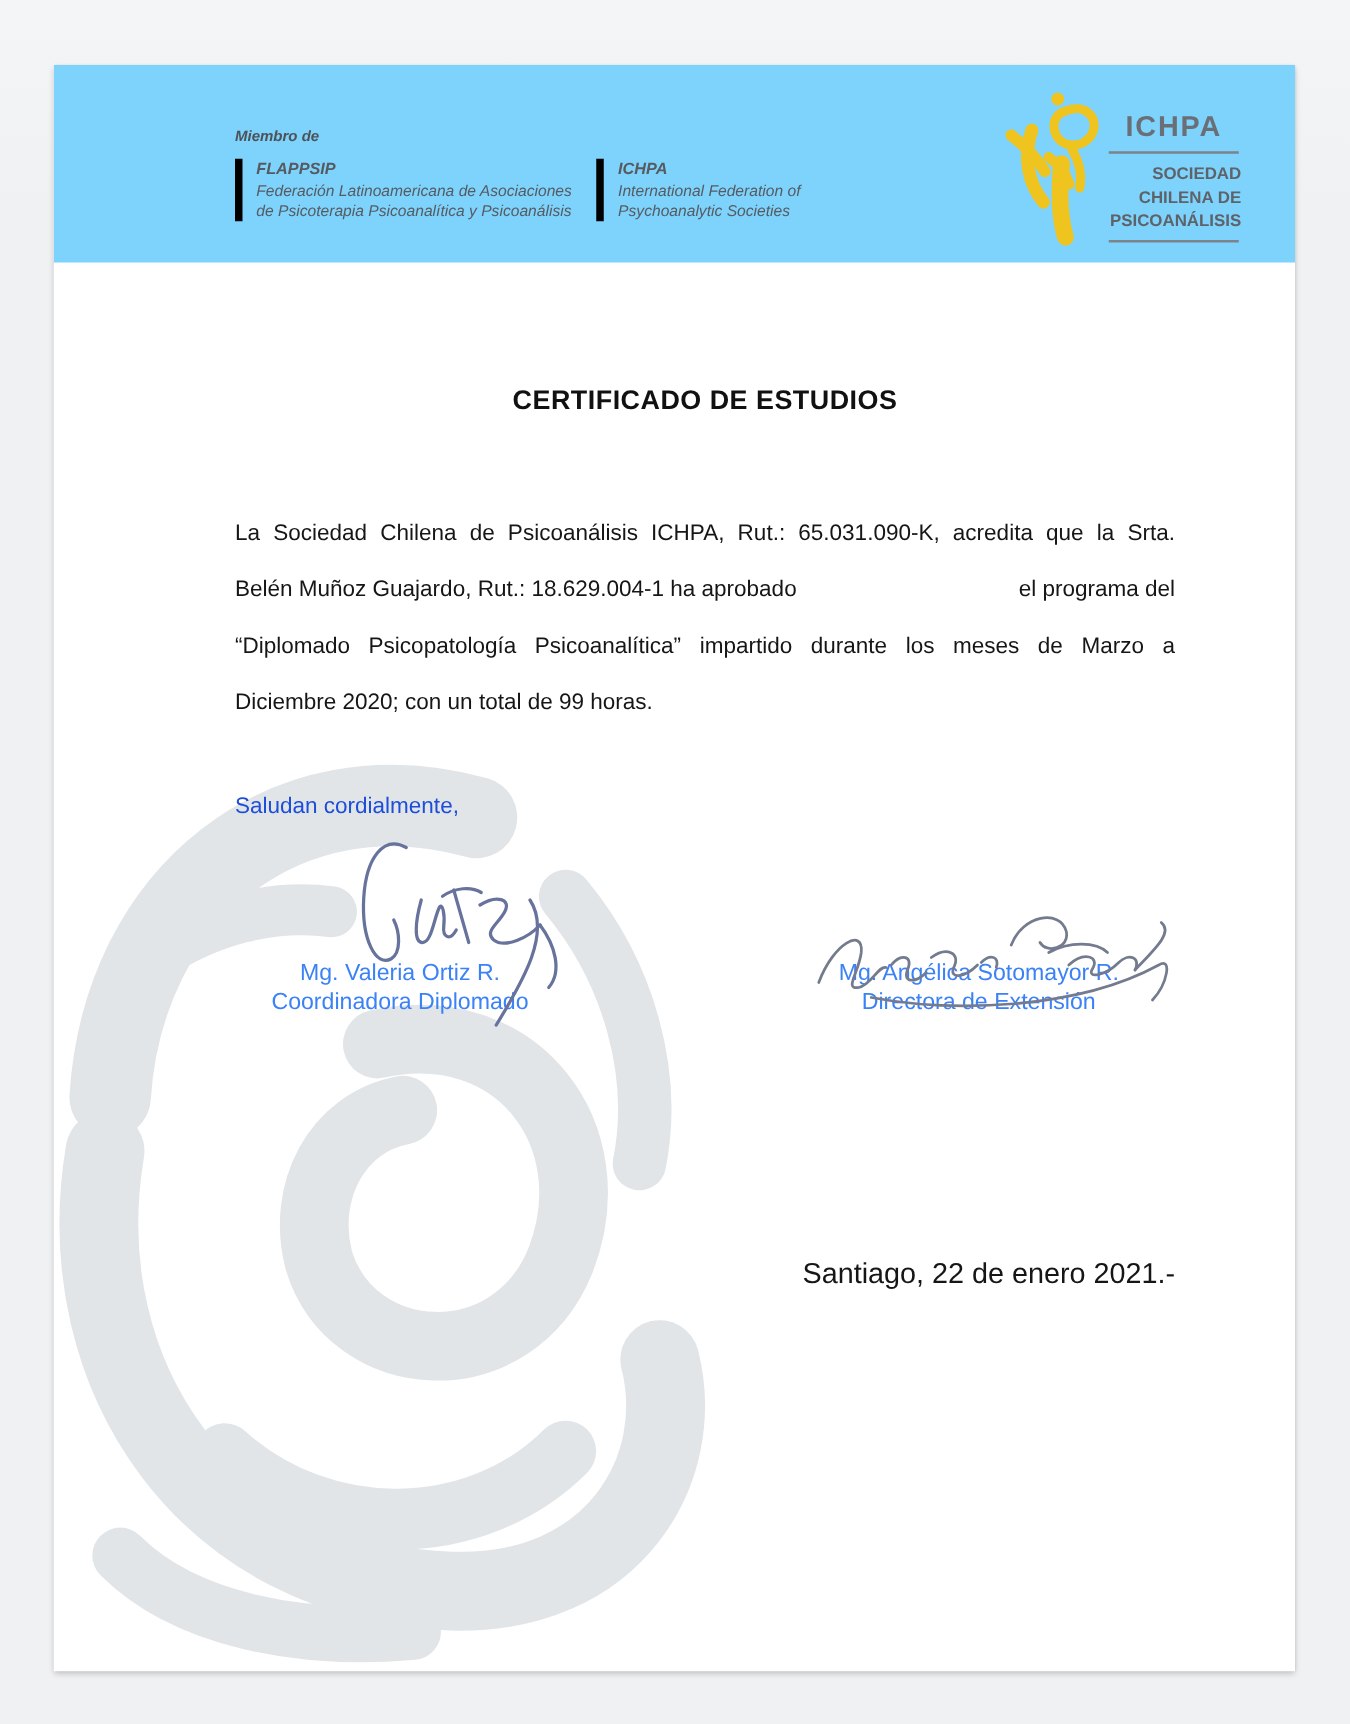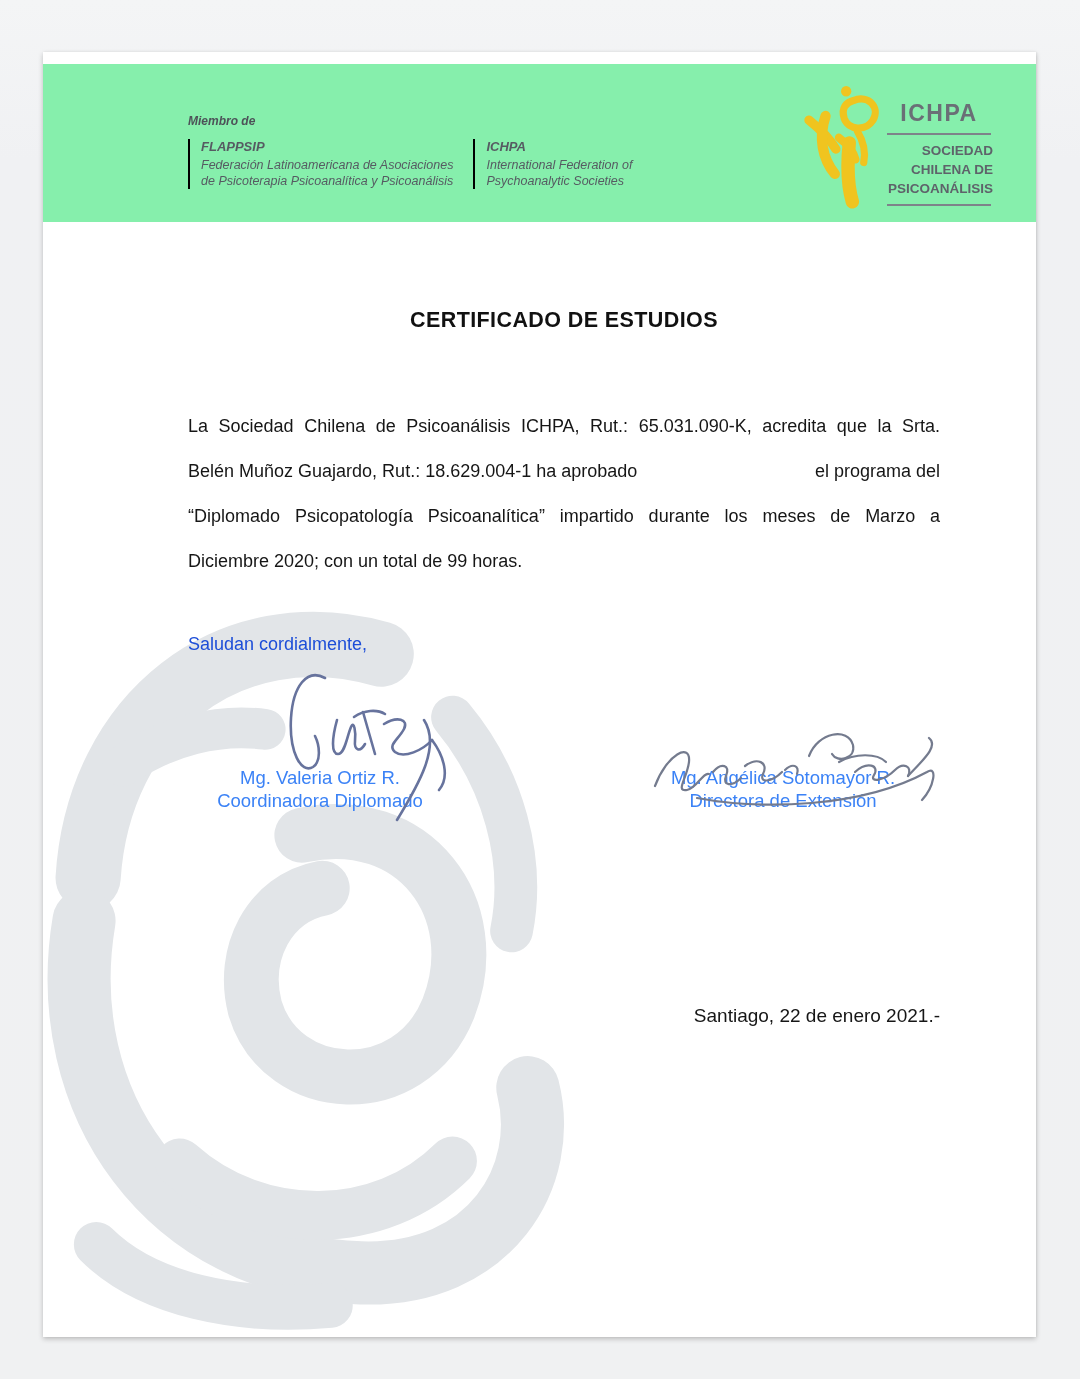--- a/index.html
+++ b/index.html
@@ -18,39 +18,39 @@
     left: 43px; top: 52px;
     width: 993px; height: 1285px;
     background: #ffffff;
     box-shadow: 0 2px 5px rgba(0,0,0,0.22), 1px 0 2px rgba(0,0,0,0.06);
     overflow: hidden;
   }
 
   
   .header-band {
     position: absolute;
-    left: 0; top: 12px;
+    left: 0; top: 0;
     width: 100%; height: 158px;
-    background: #86efac;
+    background: #7dd3fc;
     z-index: 2;
   }
   .membership {
     position: absolute;
     left: 145px; top: 50px;
     color: #565b62;
   }
   .membership-label {
     font-size: 12px;
     font-style: italic;
     font-weight: 700;
     color: #4d5258;
   }
   .org-row { display: flex; margin-top: 11px; }
   .org-col {
-    border-left: 2px solid #000000;
+    border-left: 6px solid #000000;
     padding-left: 11px;
     margin-right: 20px;
     font-size: 12.5px;
     font-style: italic;
     line-height: 16px;
     color: #565b62;
   }
   .org-abbr { font-weight: 700; font-size: 13px; font-style: italic; margin-bottom: 2px; }
 
   .logo-figure { position: absolute; left: 752px; top: 20px; width: 92px; height: 126px; }
@@ -126,21 +126,21 @@
     color: #3b82f6;
     z-index: 2;
   }
   .signatory-left  { left: 112px; }
   .signatory-right { left: 575px; }
 
   .dateline {
     position: absolute;
     left: 145px; top: 953px; width: 752px;
     text-align: right;
-    font-size: 19px;
+    font-size: 23px;
     color: #161616;
     z-index: 1;
   }
 </style>
 </head>
 <body>
 
 <div class="stage">
   <div class="page">
 

